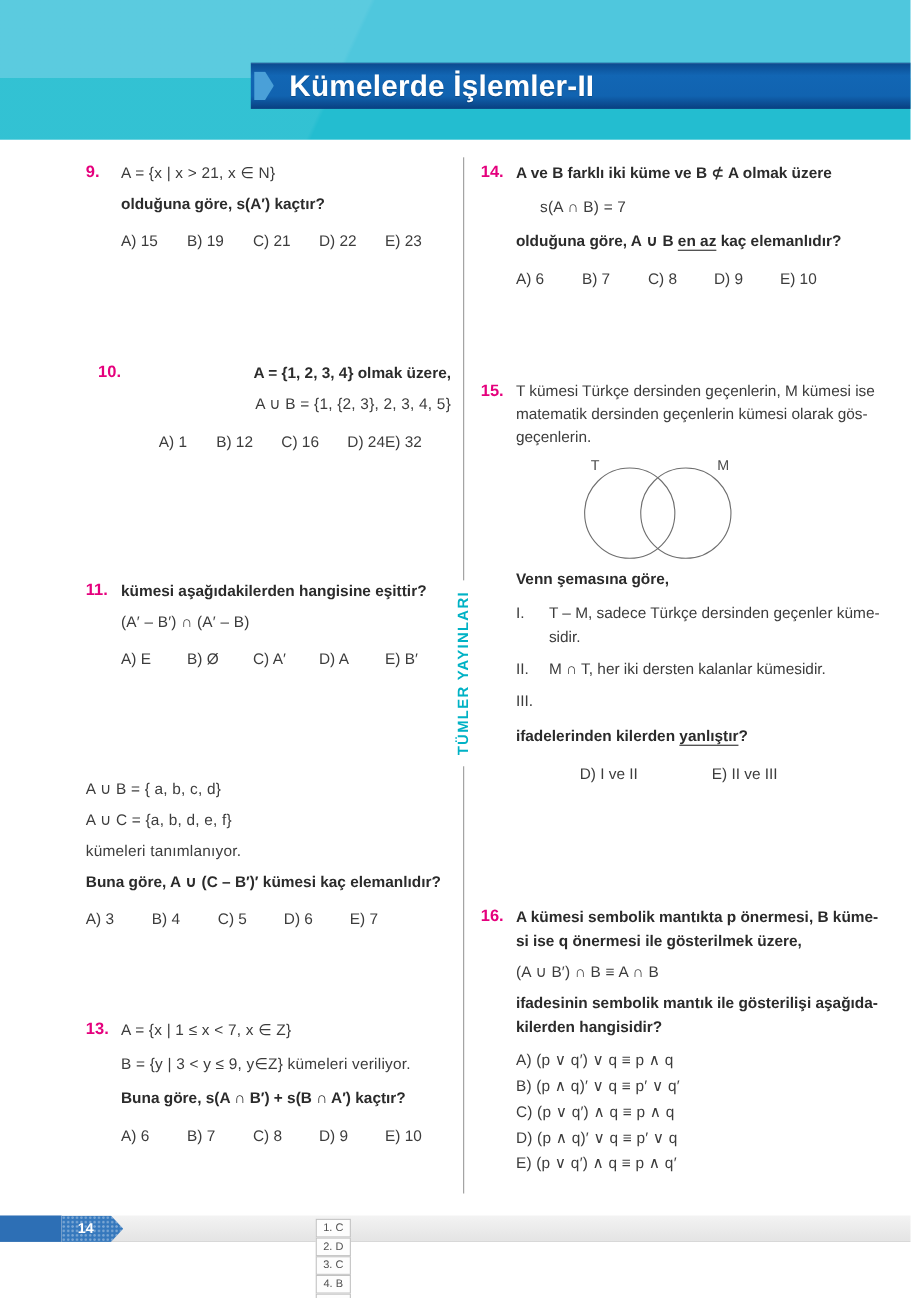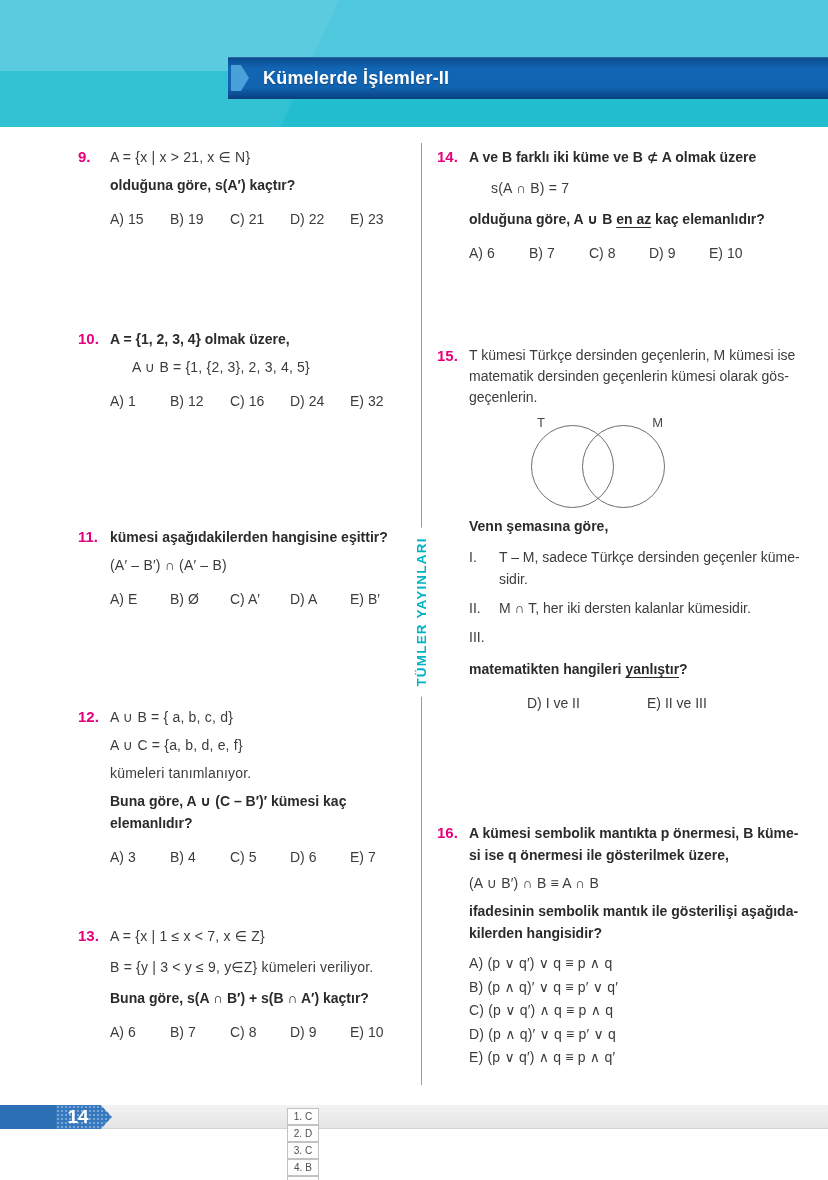--- a/index.html
+++ b/index.html
@@ -24,21 +24,21 @@
     background:linear-gradient(180deg,#0a4a8e 0%,#1266b4 28%,#1163b0 72%,#083f80 100%);
     box-shadow:inset 0 1px 0 rgba(255,255,255,0.15);
     display:flex; align-items:center; z-index:3;
   }
   .ribbon-chevron {
     position:absolute; left:3px; top:8px; width:18px; height:26px;
     background:#4aa0d8;
     clip-path:polygon(0 0, 55% 0, 100% 50%, 55% 100%, 0 100%);
   }
   .ribbon-title {
-    color:#ffffff; font-size:18px; font-weight:600; letter-spacing:0.2px;
+    color:#ffffff; font-size:27px; font-weight:600; letter-spacing:0.2px;
     padding-left:35px; text-shadow:0 1px 1px rgba(0,0,0,0.25);
   }
   
   .divider { position:absolute; left:421px; top:143px; width:1px; height:942px; background:#9b9b9b; z-index:1; }
   .side-label {
     position:absolute; left:421px; top:612px;
     transform:translate(-50%,-50%) rotate(-90deg);
     background:#ffffff; padding:0 10px;
     color:#00b2c5; font-weight:700; font-size:13.5px; letter-spacing:1.2px;
     white-space:nowrap; z-index:2;
@@ -80,21 +80,21 @@
     background:linear-gradient(180deg,#f3f3f3,#e4e4e4);
     border-bottom:1px solid #d4d4d4;
   }
   .footer-solid { position:absolute; left:0; top:0; width:56px; height:24px; background:#2d6fb5; }
   .footer-pennant {
     position:absolute; left:56px; top:0; width:56px; height:24px;
     background-color:#3578bd;
     background-image:radial-gradient(rgba(255,255,255,0.35) 0.8px, transparent 1.4px);
     background-size:4px 4px;
     clip-path:polygon(0 0, 80% 0, 100% 50%, 80% 100%, 0 100%);
-    color:#fff; font-size:19px; font-weight:700;
+    color:#fff; font-size:13px; font-weight:700;
     line-height:24px; text-align:center; padding-right:12px;
   }
   .answer-key { position:absolute; left:288px; top:3px; display:flex;flex-direction:column; }
   .ak-cell {
     min-width:29px; padding:1px 3px; margin-left:-1px;
     border:1px solid #c2c2c2; background:#fdfdfd;
     font-size:10px; line-height:13px; color:#4f4f4f;
     text-align:center; white-space:nowrap;
   }
 </style>
@@ -123,21 +123,21 @@
           <span class="opt">A) 15</span>
           <span class="opt">B) 19</span>
           <span class="opt">C) 21</span>
           <span class="opt">D) 22</span>
           <span class="opt">E) 23</span>
         </div>
       </div>
     </div>
   </div>
 
-  <div class="q" style="left:78px; top:328px; width:332px;">
+  <div class="q" style="left:78px; top:328px; width:332px;text-align:right;">
     <div class="qhead">
       <span class="qnum">10.</span>
       <div class="qbody">
         <div class="line prompt">A = {1, 2, 3, 4} olmak üzere,</div>
         <div class="line indent1">A ∪ B = {1, {2, 3}, 2, 3, 4, 5}</div>
         <div class="opts">
           <span class="opt">A) 1</span>
           <span class="opt">B) 12</span>
           <span class="opt">C) 16</span>
           <span class="opt">D) 24</span>
@@ -159,21 +159,20 @@
           <span class="opt">C) A′</span>
           <span class="opt">D) A</span>
           <span class="opt">E) B′</span>
         </div>
       </div>
     </div>
   </div>
 
   <div class="q" style="left:78px; top:706px; width:332px;">
     <div class="qhead">
-      <span class="qnum">12.</span>
       <div class="qbody">
         <div class="line">A ∪ B = { a, b, c, d}</div>
         <div class="line">A ∪ C = {a, b, d, e, f}</div>
         <div class="line">kümeleri tanımlanıyor.</div>
         <div class="line prompt">Buna göre, A ∪ (C – B′)′ kümesi kaç elemanlıdır?</div>
         <div class="opts">
           <span class="opt">A) 3</span>
           <span class="opt">B) 4</span>
           <span class="opt">C) 5</span>
           <span class="opt">D) 6</span>
@@ -239,21 +238,21 @@
           <span class="marker">I.</span>
           <span><span>T – M, sadece Türkçe dersinden geçenler küme-</span><br><span>sidir.</span></span>
         </div>
         <div class="item">
           <span class="marker">II.</span>
           <span>M ∩ T, her iki dersten kalanlar kümesidir.</span>
         </div>
         <div class="item">
           <span class="marker">III.</span>
         </div>
-        <div class="line prompt" style="margin-top:10px;"><span>matematikten hangileri </span><span class="u">yanlıştır</span><span>?</span></div>
+        <div class="line prompt" style="margin-top:10px;"><span>ifadelerinden kilerden </span><span class="u">yanlıştır</span><span>?</span></div>
         <div class="opts15b">
           <span class="opt">D) I ve II</span>
           <span class="opt">E) II ve III</span>
         </div>
       </div>
     </div>
   </div>
 
   <div class="q" style="left:437px; top:822px; width:365px;">
     <div class="qhead">

